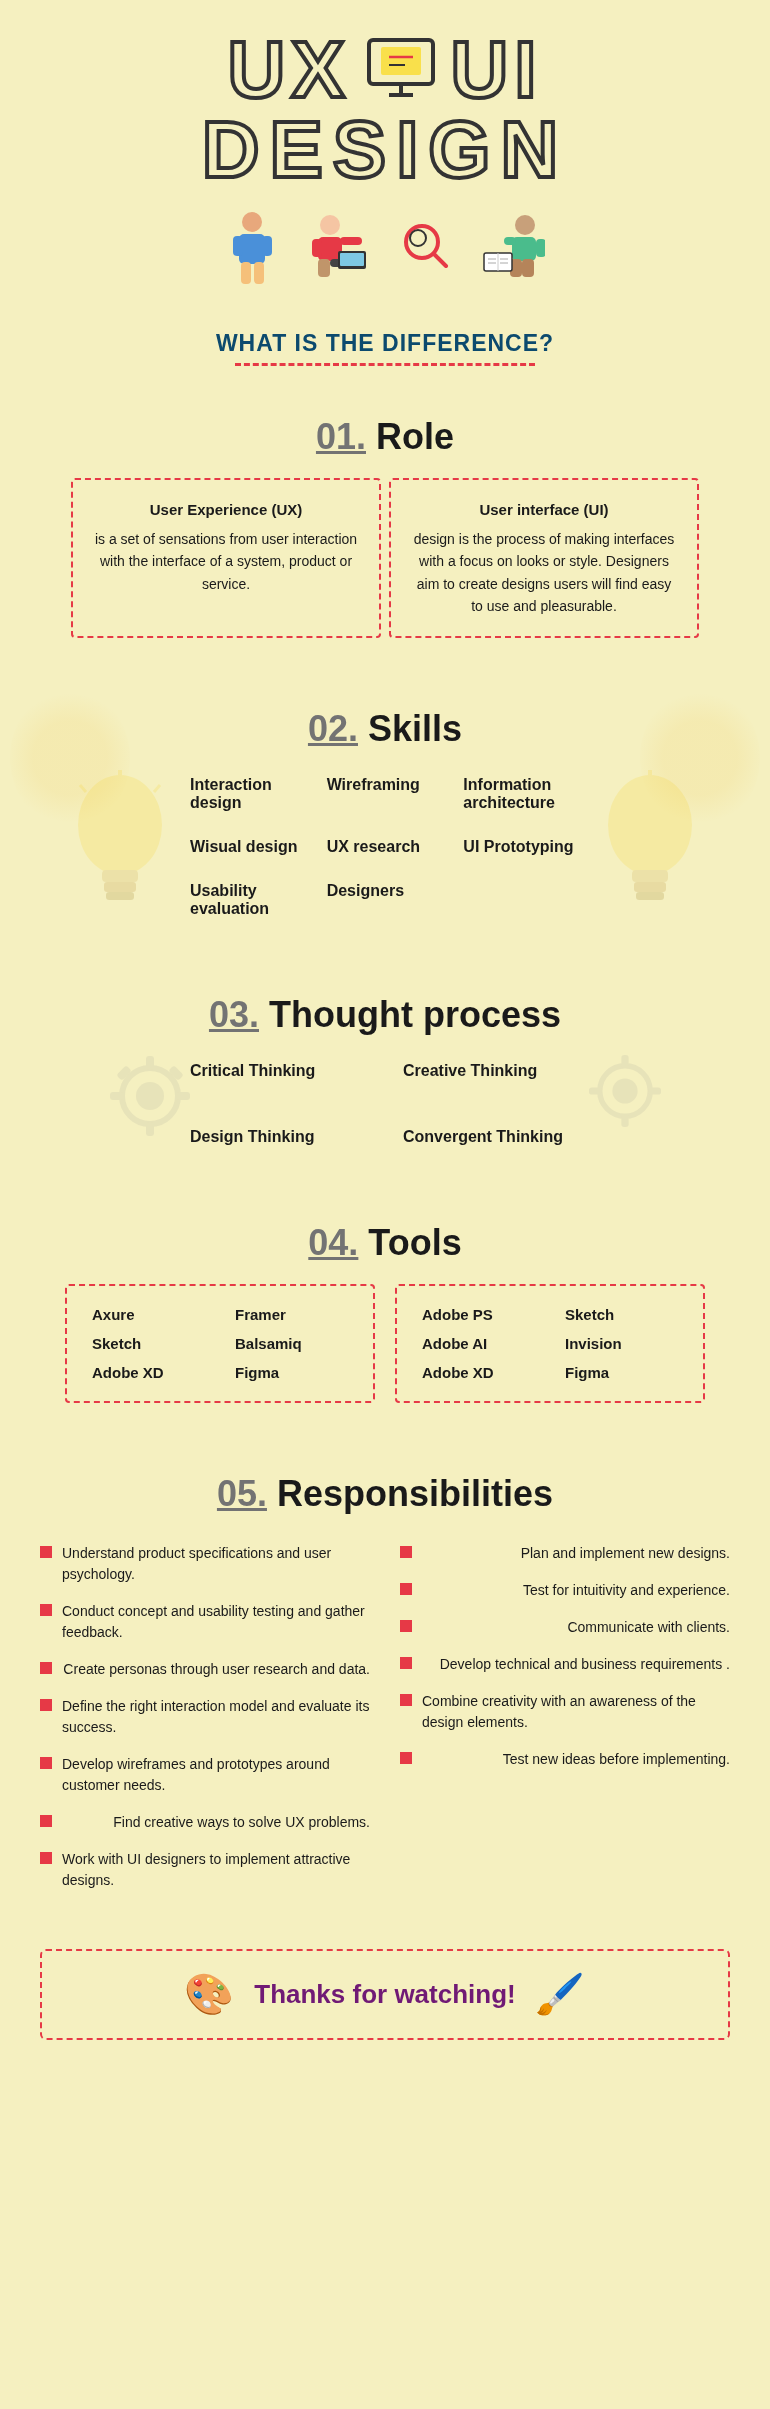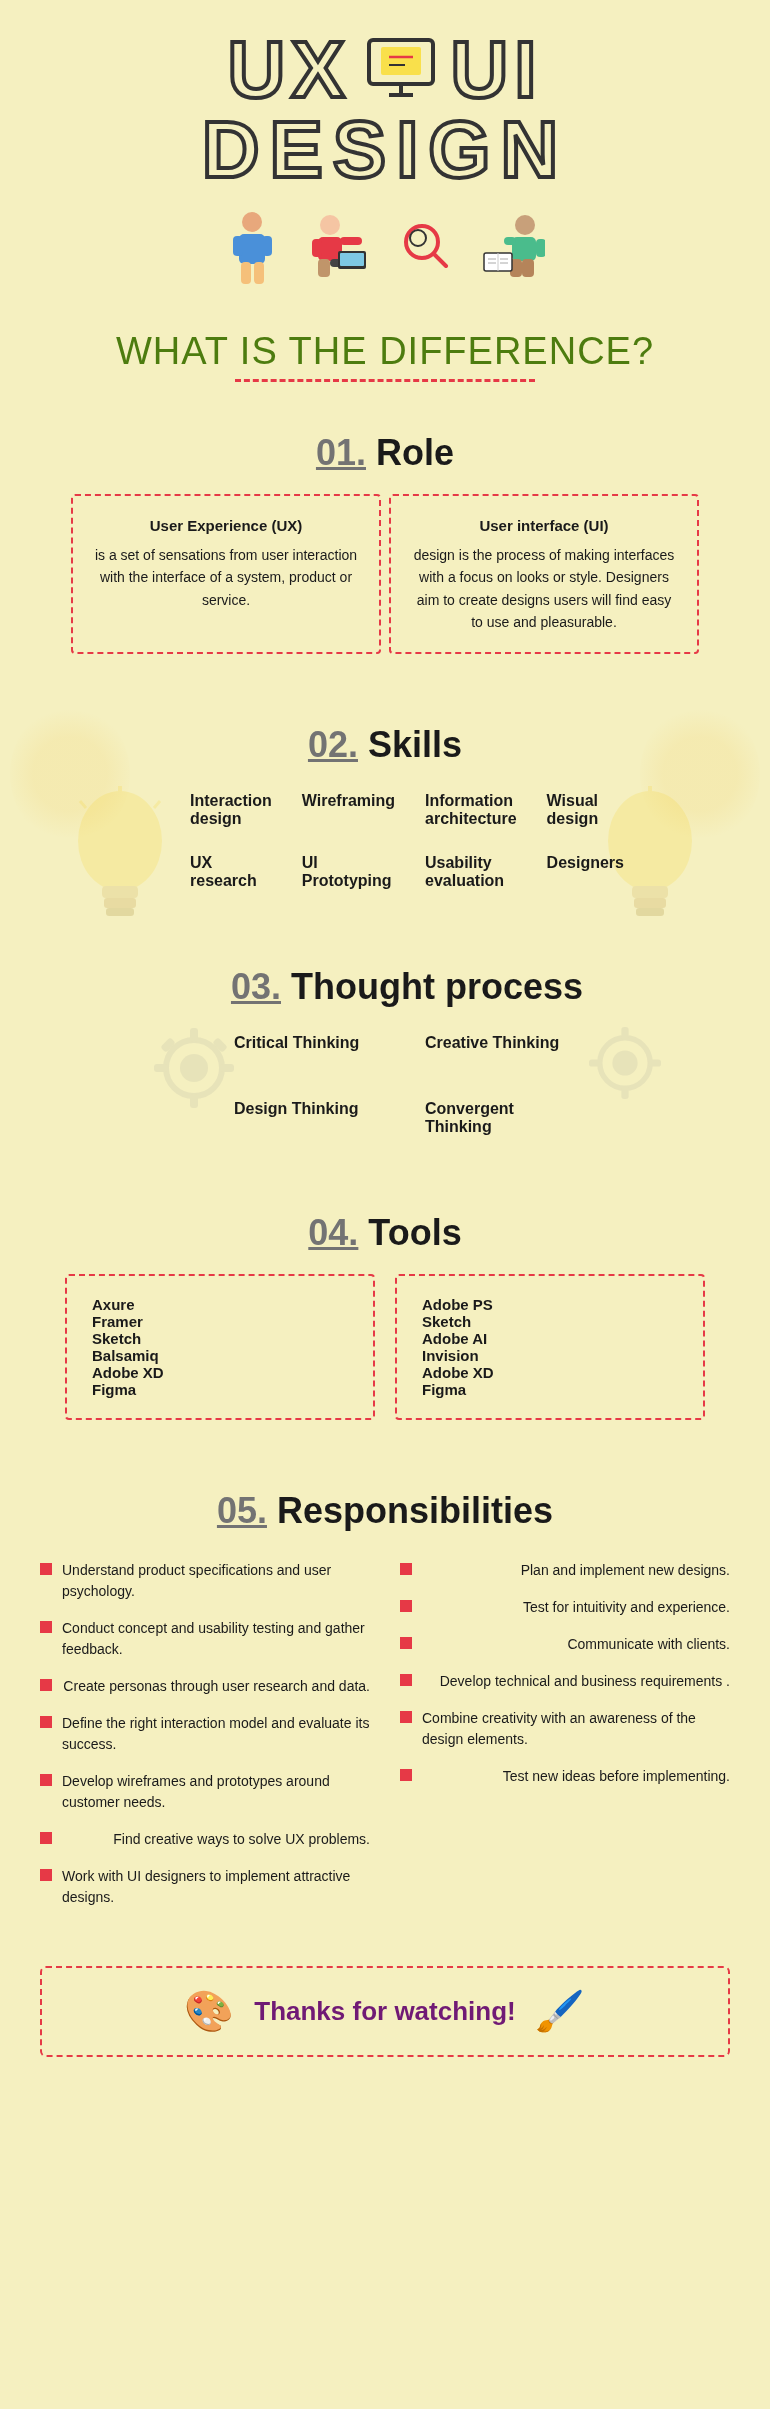--- a/index.html
+++ b/index.html
@@ -54,23 +54,23 @@
       font-family: Arial Black, sans-serif;
     }
 
     
     .what-diff-section {
       text-align: center;
       padding: 20px 40px 10px;
     }
 
     .what-diff-title {
-      font-size: 38px;
-      font-weight: 400;
-      color: #4d7c0f;
+      font-size: 23px;
+      font-weight: 700;
+      color: #0c4a6e;
       letter-spacing: 1px;
       text-transform: uppercase;
     }
 
     
     .section-title {
       text-align: center;
       font-size: 36px;
       font-weight: 900;
       color: #1a1a1a;
@@ -113,37 +113,36 @@
     }
 
     
     .skills-section {
       padding: 10px 60px 30px;
       position: relative;
     }
 
     .skills-grid {
       display: grid;
-      grid-template-columns: 1fr 1fr 1fr 1fr;
-      gap: 14px 30px;
+      grid-template-columns: 1fr 1fr 1fr;
+      gap: 14px 20px;
       position: relative;
       z-index: 2;
     }
 
     .skill-item {
       font-size: 16px;
       font-weight: 700;
       color: #1a1a1a;
       padding: 6px 0;
     }
 
     
     .thought-section {
       padding: 10px 60px 30px;
-      margin-left: 44px;
     }
 
     .thought-grid {
       display: grid;
       grid-template-columns: 1fr 1fr;
       gap: 14px 40px;
     }
 
     .thought-item {
       font-size: 16px;
@@ -165,22 +164,22 @@
 
     .tools-box {
       border: 2px dashed #e63946;
       border-radius: 4px;
       padding: 20px 25px;
       width: 310px;
     }
 
     .tools-grid {
       display: grid;
-      grid-template-columns: 1fr;
-      gap: 0 30px;
+      grid-template-columns: 1fr 1fr;
+      gap: 12px 30px;
     }
 
     .tool-item {
       font-size: 15px;
       font-weight: 600;
       color: #1a1a1a;
     }
 
     
     .resp-section {

